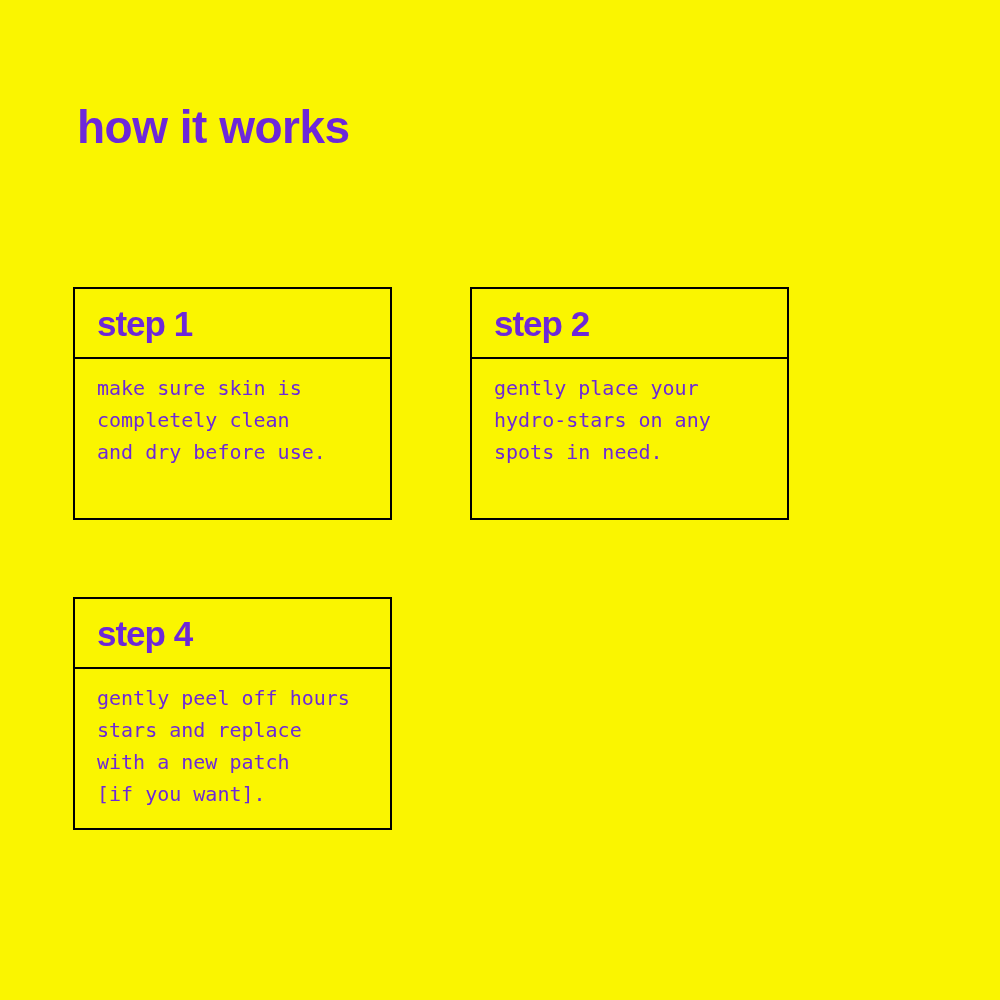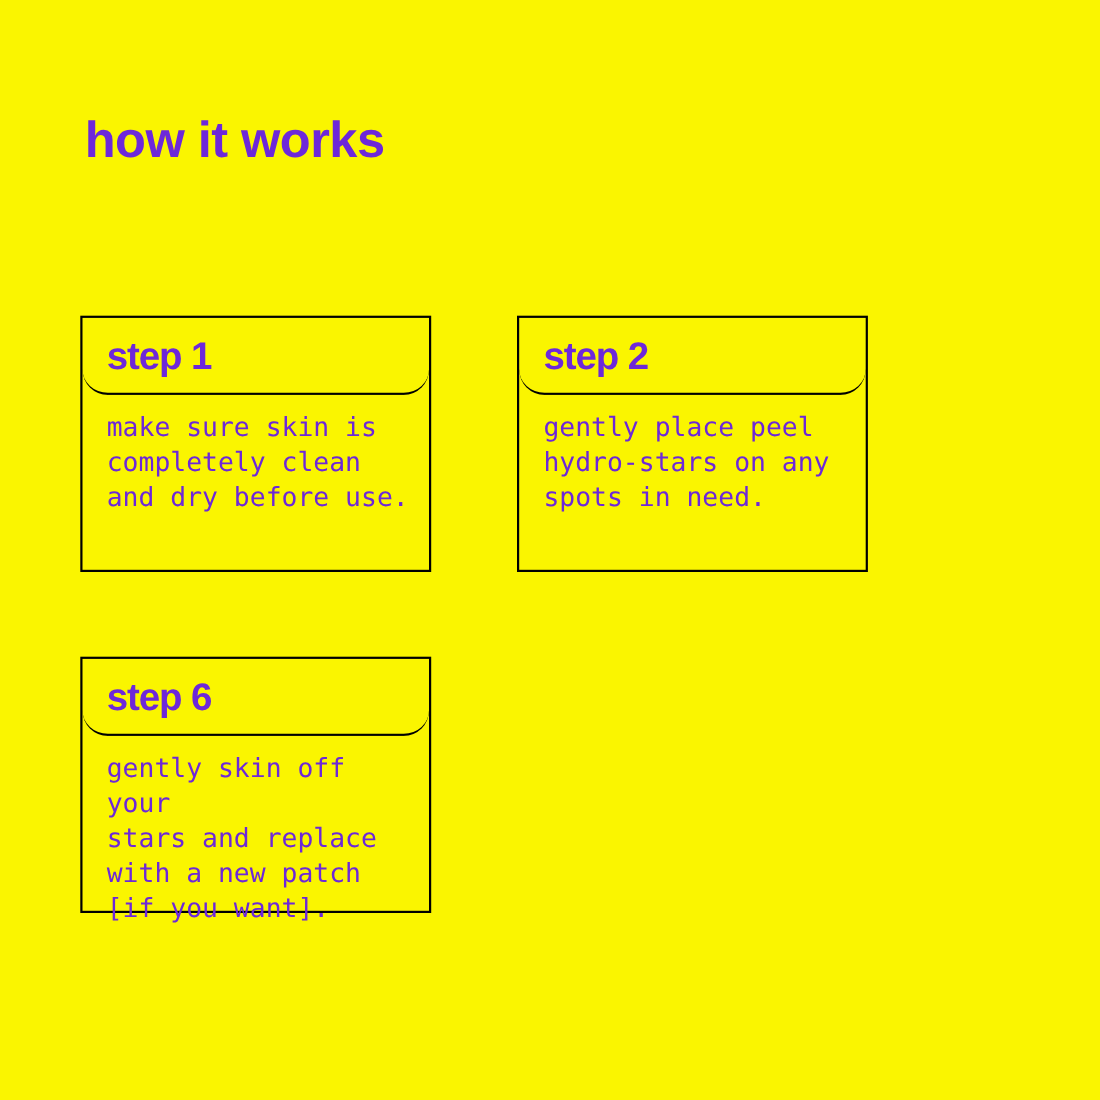--- a/index.html
+++ b/index.html
@@ -45,34 +45,33 @@
     border: 2px solid #000;
     background: transparent;
   }
   .card-header {
     box-sizing: border-box;
     height: 70px;
     border-bottom: 2px solid #4c1d95;
     display: flex;
     align-items: center;
     padding-left: 22px;
-    border-radius: 23px;
   }
   .step-label {
     margin: 0;
     font-size: 35px;
     font-weight: 700;
     letter-spacing: -1px;
     line-height: 1;
   }
   .card-body {
     box-sizing: border-box;
     padding: 13px 14px 0 22px;
     font-family: "DejaVu Sans Mono", "Liberation Mono", monospace;
-    font-size: 24px;
+    font-size: 20px;
     line-height: 32px;
     white-space: pre-line;
     letter-spacing: 0;
   }
 </style>
 </head>
 <body>
 
 <div class="canvas" style="background: rgb(250, 245, 0); color: #6d28d9;">
   <h1 class="page-title">how it works</h1>
@@ -85,30 +84,30 @@
       </div>
       <div class="card-body">make sure skin is
 completely clean
 and dry before use.</div>
     </div>
 
     <div class="card" style="border-color: rgb(0, 0, 0);">
       <div class="card-header" style="border-bottom-color: rgb(0, 0, 0); text-align: right;">
         <h2 class="step-label">step 2</h2>
       </div>
-      <div class="card-body">gently place peel
+      <div class="card-body">gently place your
 hydro-stars on any
 spots in need.</div>
     </div>
 
 
     <div class="card" style="border-color: rgb(0, 0, 0);">
       <div class="card-header" style="border-bottom-color: rgb(0, 0, 0);">
-        <h2 class="step-label">step 6</h2>
+        <h2 class="step-label">step 4</h2>
       </div>
-      <div class="card-body">gently skin off your
+      <div class="card-body">gently peel off hours
 stars and replace
 with a new patch
 [if you want].</div>
     </div>
 
   </div>
 </div>
 
 </body></html>

